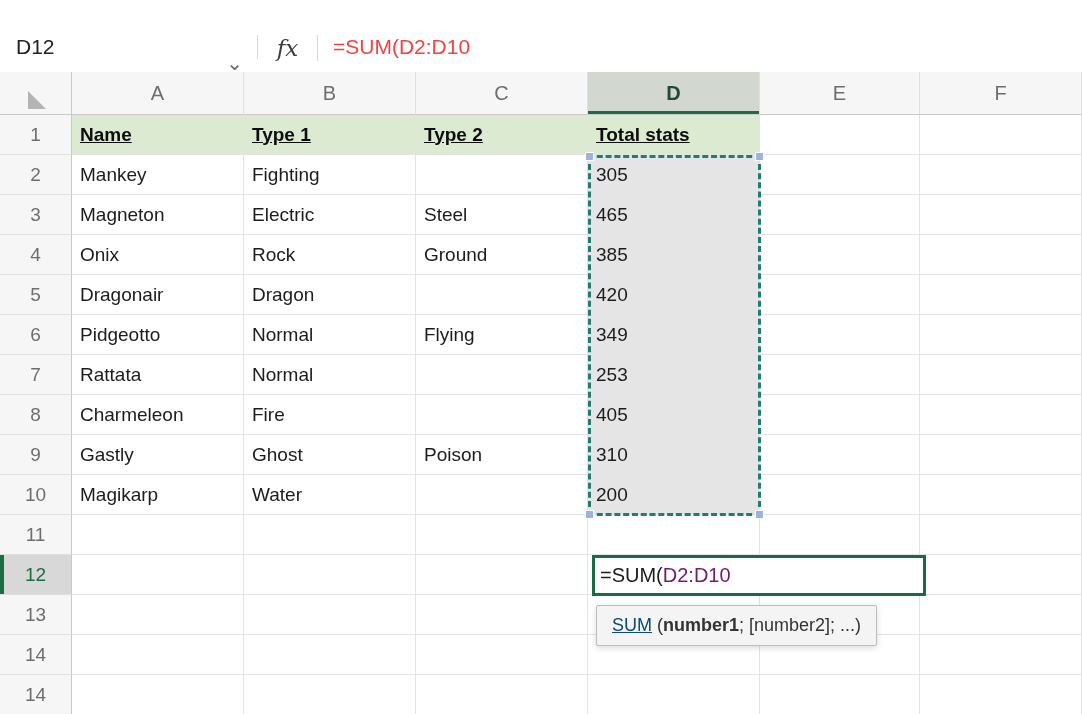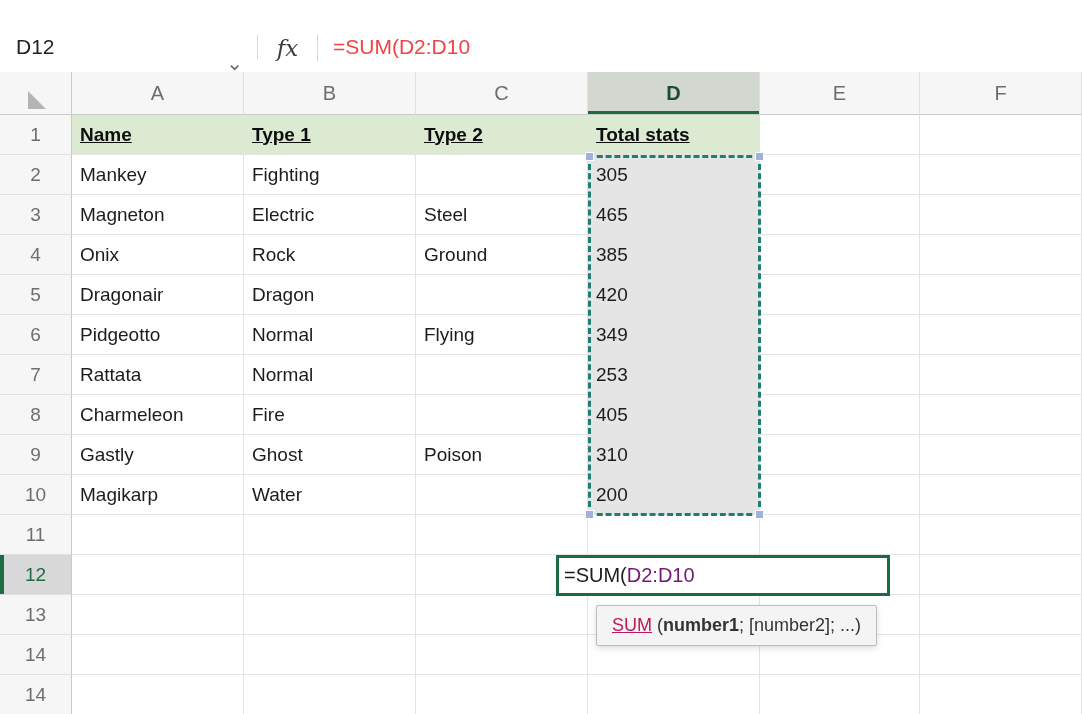--- a/index.html
+++ b/index.html
@@ -122,40 +122,40 @@
   .handle {
     position: absolute; width: 9px; height: 9px;
     background: #9db3dc; border: 1px solid #ffffff;
   }
   .handle.tl { left: -6px; top: -6px; }
   .handle.tr { right: -6px; top: -6px; }
   .handle.bl { left: -6px; bottom: -6px; }
   .handle.br { right: -6px; bottom: -6px; }
 
   #active-cell {
-    position: absolute; left: 556px; top: 483px; width: 334px; height: 41px;
+    position: absolute; left: 592px; top: 483px; width: 334px; height: 41px;
     background: #ffffff;
     border: 3px solid #1b6a41;
     display: flex; align-items: center;
     padding-left: 5px;
     font-size: 20px;
   }
   #active-cell .range { color: #701a75; }
 
   #fn-tooltip {
     position: absolute; left: 596px; top: 533px;
     background: #f4f4f4;
     border: 1px solid #bdbdbd;
     border-radius: 2px;
     box-shadow: 0 2px 6px rgba(0,0,0,0.15);
     padding: 9px 15px;
     font-size: 18px; color: #333;
     white-space: nowrap;
   }
-  #fn-tooltip .fn { color: #be185d; text-decoration: underline; }
+  #fn-tooltip .fn { color: #0c4a6e; text-decoration: underline; }
   #fn-tooltip .arg-bold { font-weight: 700; margin-top: 20px; }
 </style>
 </head>
 <body>
 
 <div id="topbar">
   <div class="name-box">
     <span>D12</span>
     <span class="chev">⌄</span>
   </div>

